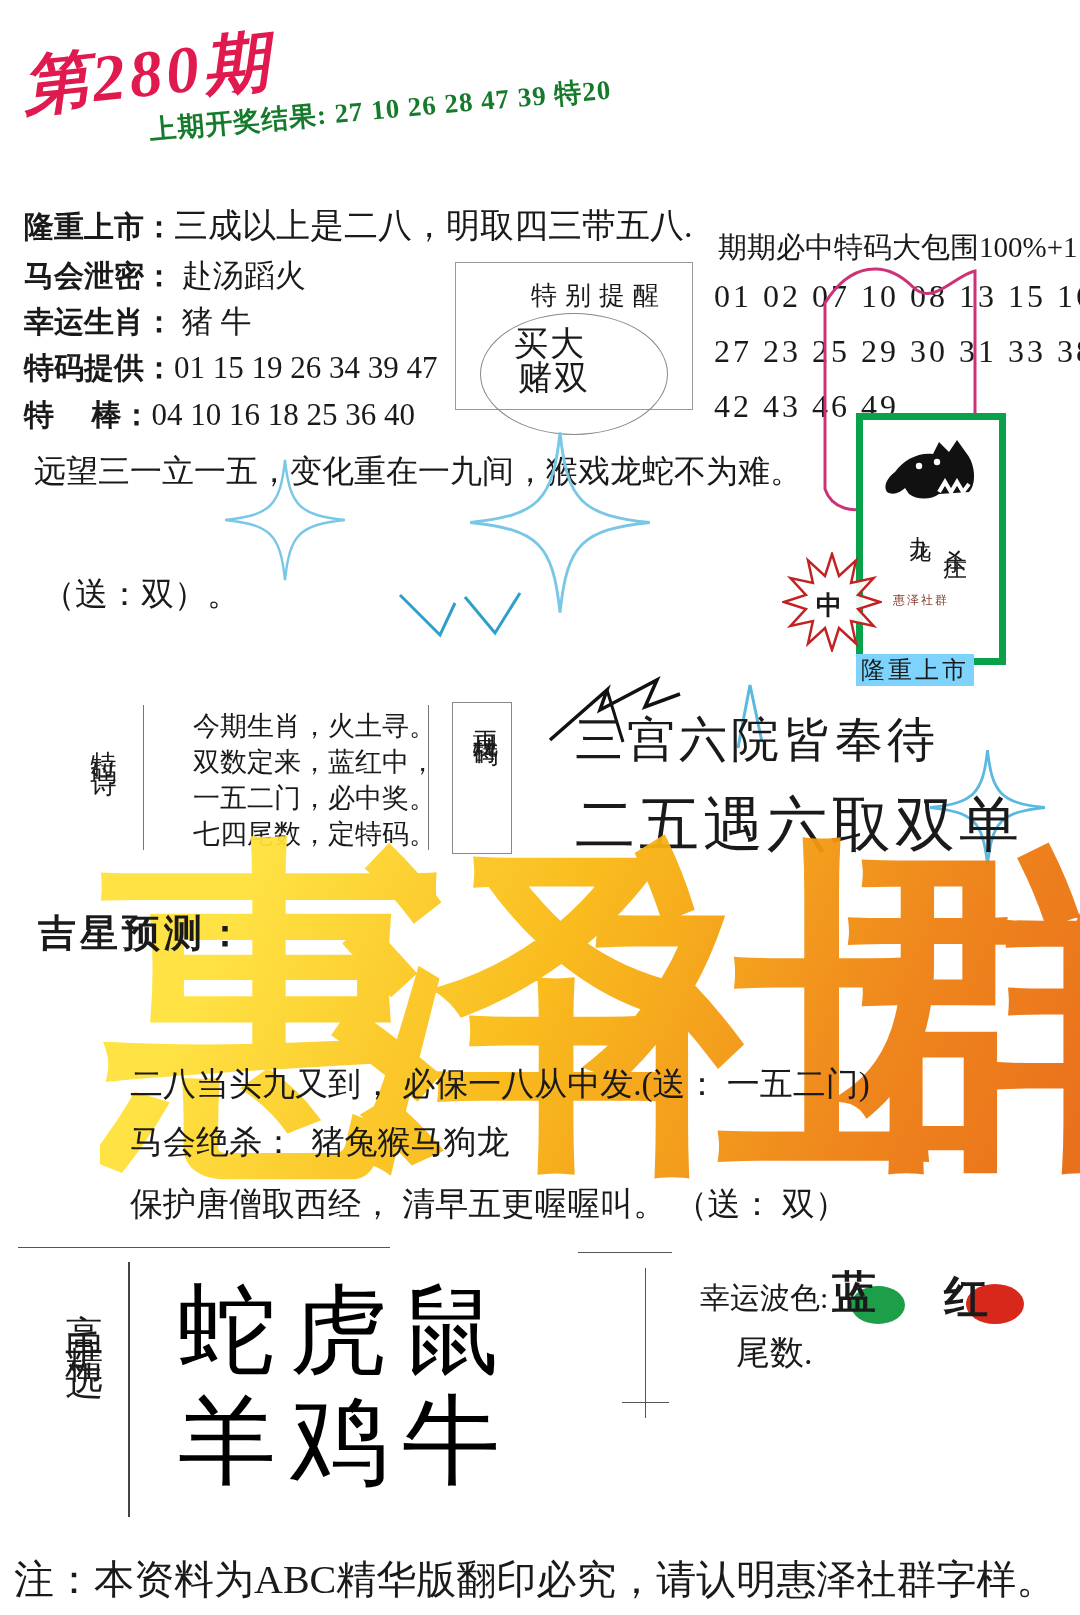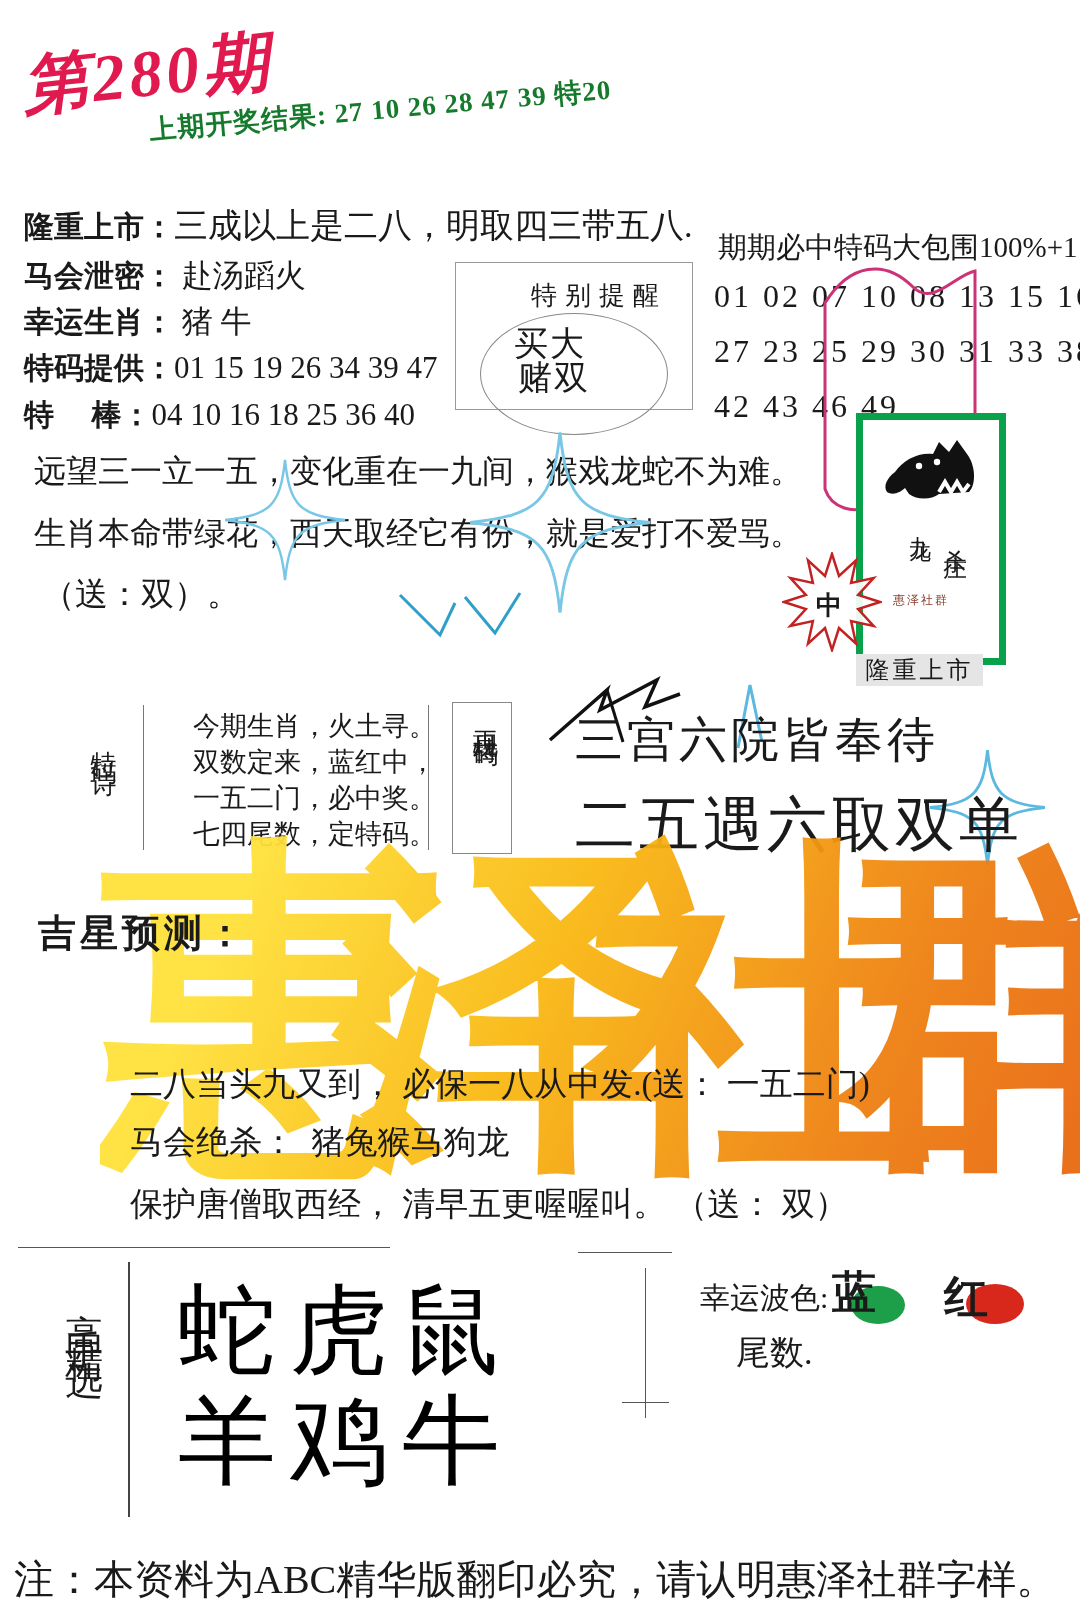--- a/index.html
+++ b/index.html
@@ -36,21 +36,21 @@
   
   .poem-l1{left:34px;top:450px;font-size:32px;white-space:pre;}
   .poem-l2{left:34px;top:512px;font-size:32px;white-space:pre;}
   .poem-gift{left:42px;top:572px;font-size:33px;}
 
   
   .green-card{left:856px;top:413px;width:136px;height:238px;border:7px solid #09a24b;background:#fff;}
   .v9l{left:42px;top:98px;font-size:22px;writing-mode:vertical-rl;text-orientation:upright;letter-spacing:4px;}
   .vsz{left:76px;top:110px;font-size:24px;writing-mode:vertical-rl;text-orientation:upright;letter-spacing:6px;}
   .card-brand{left:30px;top:172px;font-size:12px;color:#8a4030;letter-spacing:2px;}
-  .banner{left:856px;top:654px;width:127px;height:32px;background:#e5e5e5;text-align:center;
+  .banner{left:856px;top:654px;width:118px;height:32px;background:#7dd3fc;text-align:center;
           font-size:24px;line-height:32px;letter-spacing:3px;}
   .badge-star{left:782px;top:552px;width:100px;height:100px;}
   .badge-char{left:816px;top:588px;font-size:26px;font-weight:bold;}
 
   
   .sp-label{left:86px;top:730px;font-size:26px;writing-mode:vertical-rl;text-orientation:upright;letter-spacing:10px;}
   .vline1{left:143px;top:705px;width:1px;height:145px;background:#777;}
   .sp-lines{left:193px;top:708px;font-size:27px;line-height:36px;white-space:pre;}
   .vline2{left:428px;top:705px;width:1px;height:145px;background:#777;}
   .reappear-box{left:452px;top:702px;width:58px;height:150px;border:1px solid #888;}
@@ -133,21 +133,20 @@
   <div class="abs surround-title">期期必中特码大包围100%+1</div>
   <div class="abs surround-row sr0">01 02 07 10 08 13 15 16 22</div>
   <div class="abs surround-row sr1">27 23 25 29 30 31 33 38 40</div>
   <div class="abs surround-row sr2">42 43 46 49</div>
 
   <svg class="abs" style="left:815px;top:255px;" width="175" height="265" viewBox="0 0 175 265">
     <path d="M10,48 C35,8 70,4 98,32 C118,52 140,20 160,16 L160,238 C132,258 96,226 62,248 C38,262 16,252 10,234 Z" fill="none" stroke="#cc3377" stroke-width="3"></path>
   </svg>
 
   <div class="abs poem-l1">远望三一立一五，变化重在一九间，猴戏龙蛇不为难。</div>
-  <div class="abs poem-l2">生肖本命带绿花，西天取经它有份，就是爱打不爱骂。</div>
   <div class="abs poem-gift">（送：双）。</div>
 
   <svg class="abs" style="left:225px;top:455px;" width="120" height="130" viewBox="0 0 100 100">
     <path d="M50,0 C54,38 62,46 100,50 C62,54 54,62 50,100 C46,62 38,54 0,50 C38,46 46,38 50,0 Z" fill="none" stroke="#79c7e6" stroke-width="2"></path>
   </svg>
   <svg class="abs" style="left:470px;top:425px;" width="180" height="195" viewBox="0 0 100 100">
     <path d="M50,0 C54,38 62,46 100,50 C62,54 54,62 50,100 C46,62 38,54 0,50 C38,46 46,38 50,0 Z" fill="none" stroke="#79c7e6" stroke-width="1.6"></path>
   </svg>
   <svg class="abs" style="left:395px;top:585px;" width="130" height="60" viewBox="0 0 130 60">
     <polyline points="5,10 45,50 60,18" fill="none" stroke="#2f9fc9" stroke-width="3"></polyline>

